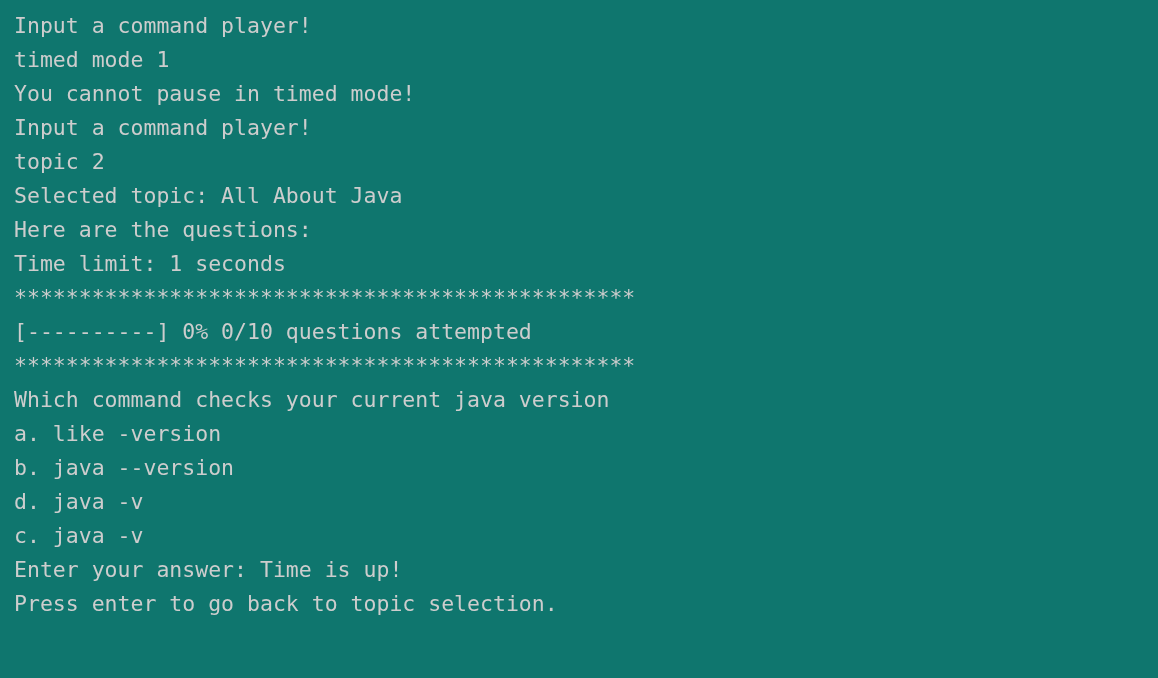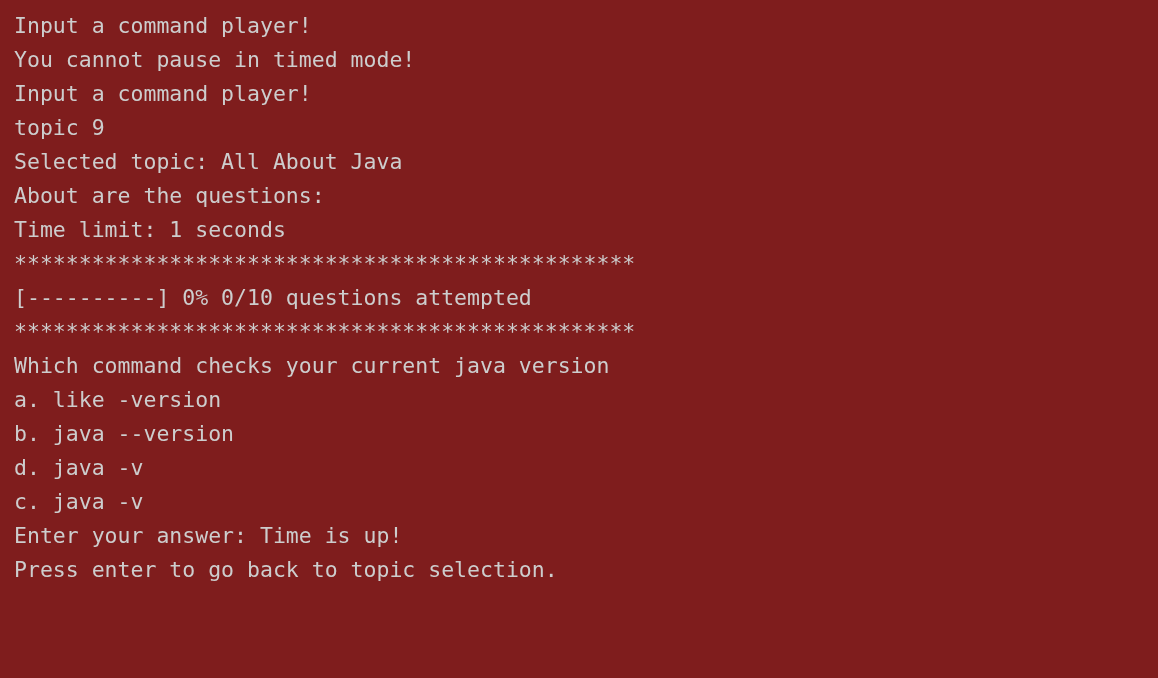--- a/index.html
+++ b/index.html
@@ -3,46 +3,47 @@
 <meta charset="utf-8">
 <style>
   html, body {
     margin: 0;
     padding: 0;
     background: #0d0d0d;
   }
   #terminal {
     width: 1158px;
     height: 678px;
-    background: #7f1d1d;
+    background: #0f766e;
     box-sizing: border-box;
     padding: 9px 0 0 14px;
     overflow: hidden;
     font-family: "DejaVu Sans Mono", "Liberation Mono", monospace;
     font-size: 21.5px;
     line-height: 34px;
     color: #cdcdcd;
     -webkit-font-smoothing: antialiased;
   }
   .line {
     white-space: pre;
     height: 34px;
     letter-spacing: 0px;
   }
 </style>
 </head>
 <body>
 
 <div id="terminal">
   <div class="line">Input a command player!</div>
+  <div class="line">timed mode 1</div>
   <div class="line">You cannot pause in timed mode!</div>
   <div class="line">Input a command player!</div>
-  <div class="line">topic 9</div>
+  <div class="line">topic 2</div>
   <div class="line">Selected topic: All About Java</div>
-  <div class="line">About are the questions:</div>
+  <div class="line">Here are the questions:</div>
   <div class="line">Time limit: 1 seconds</div>
   <div class="line">************************************************</div>
   <div class="line">[----------] 0% 0/10 questions attempted</div>
   <div class="line">************************************************</div>
   <div class="line">Which command checks your current java version</div>
   <div class="line">a. like -version</div>
   <div class="line">b. java --version</div>
   <div class="line">d. java -v</div>
   <div class="line">c. java -v</div>
   <div class="line">Enter your answer: Time is up!</div>

